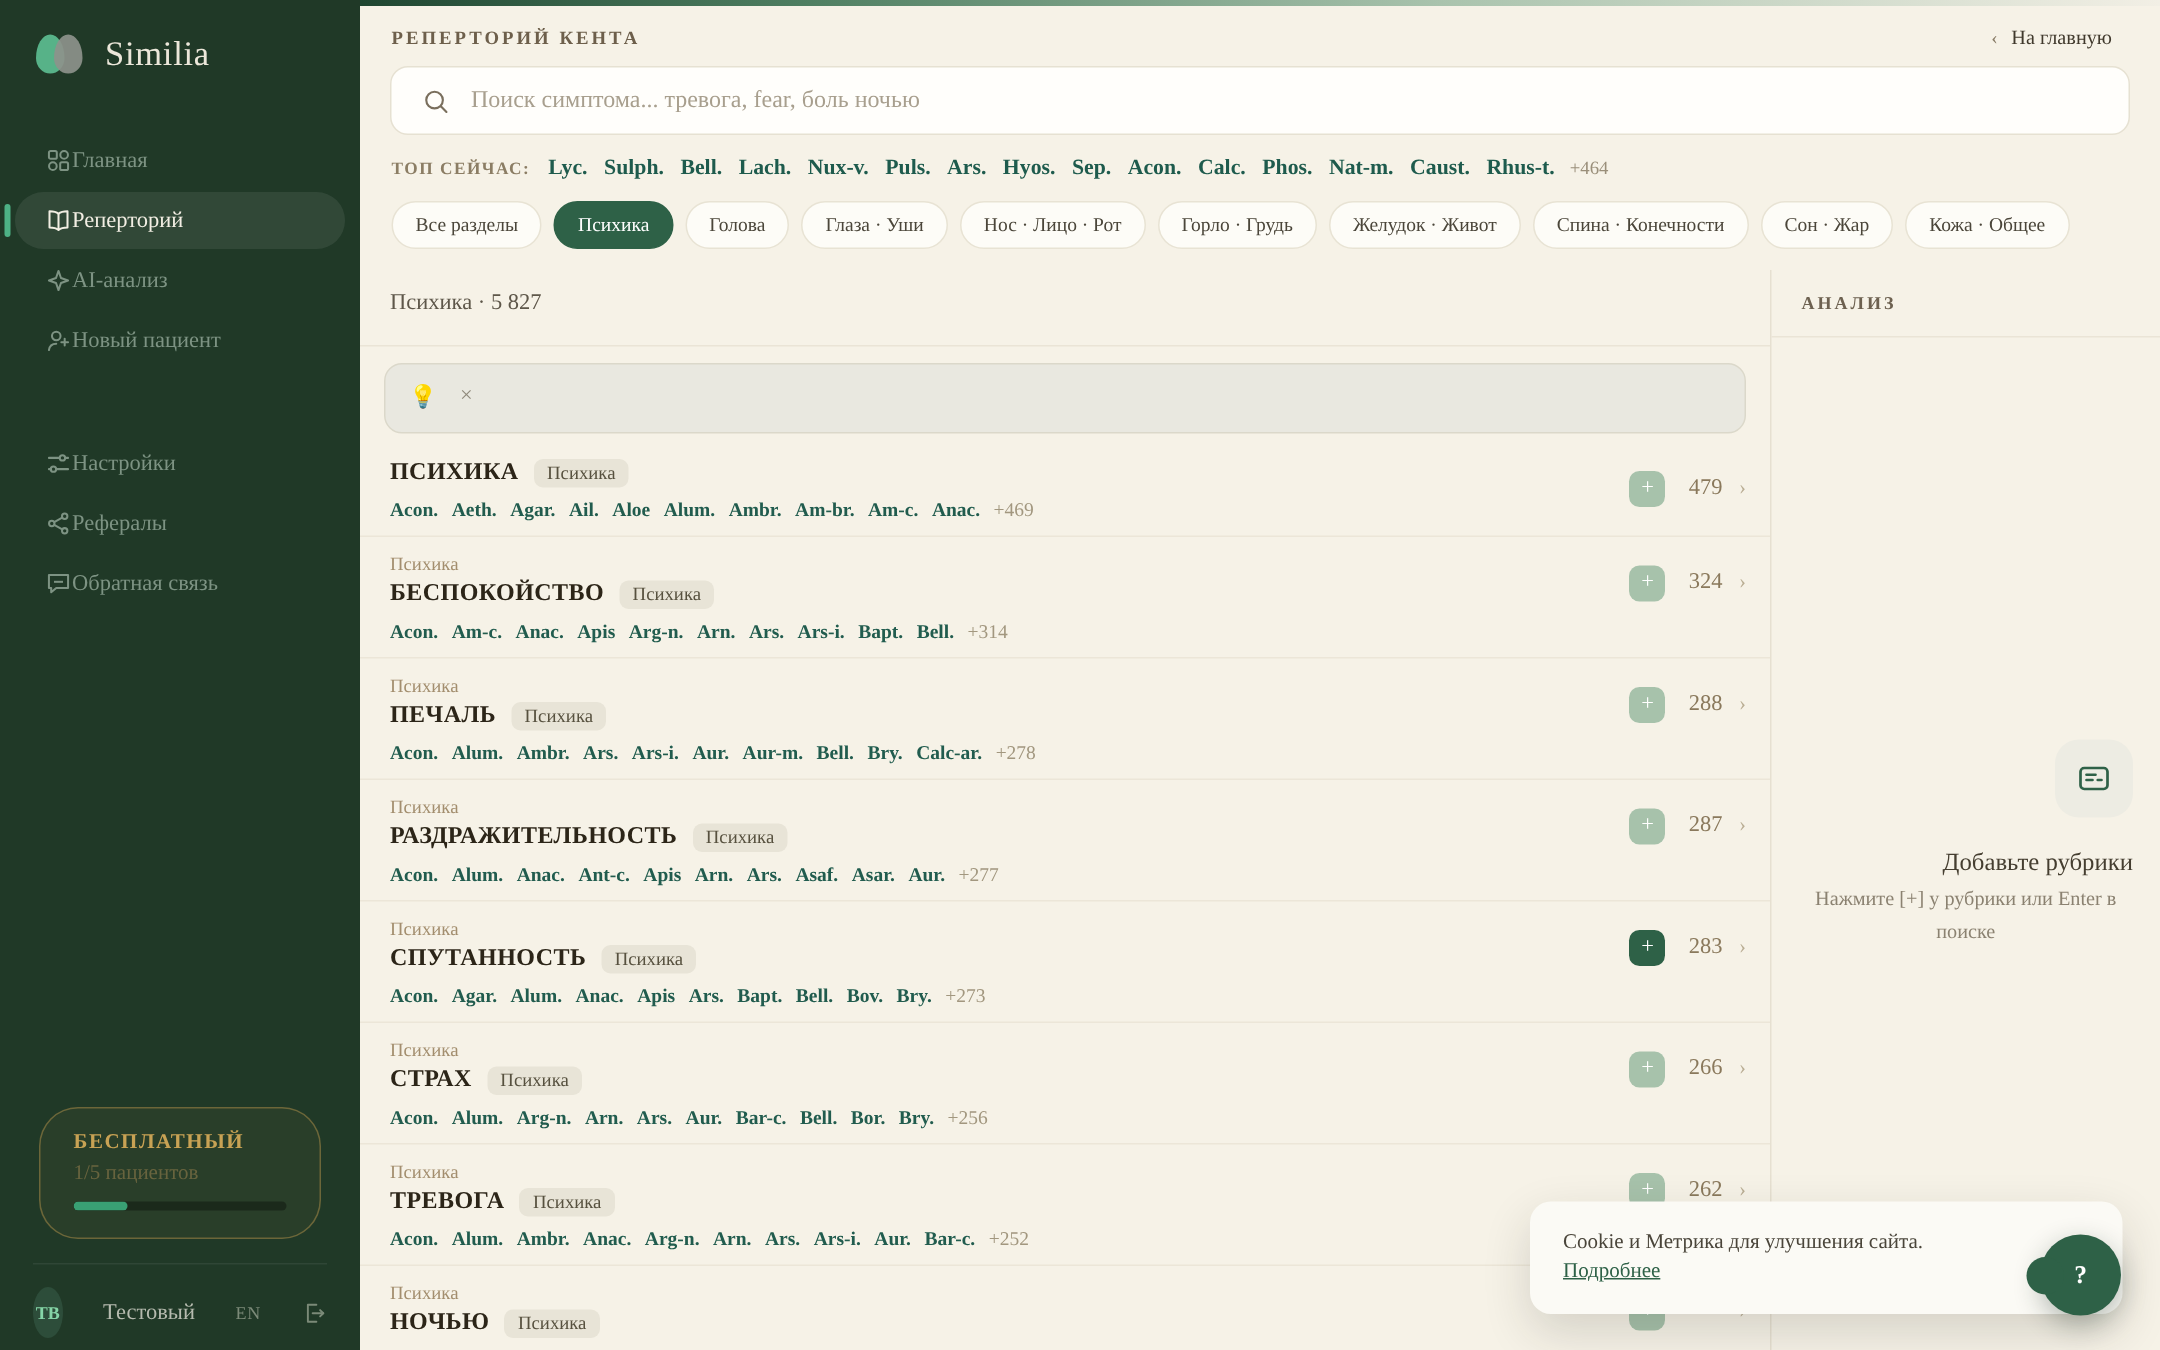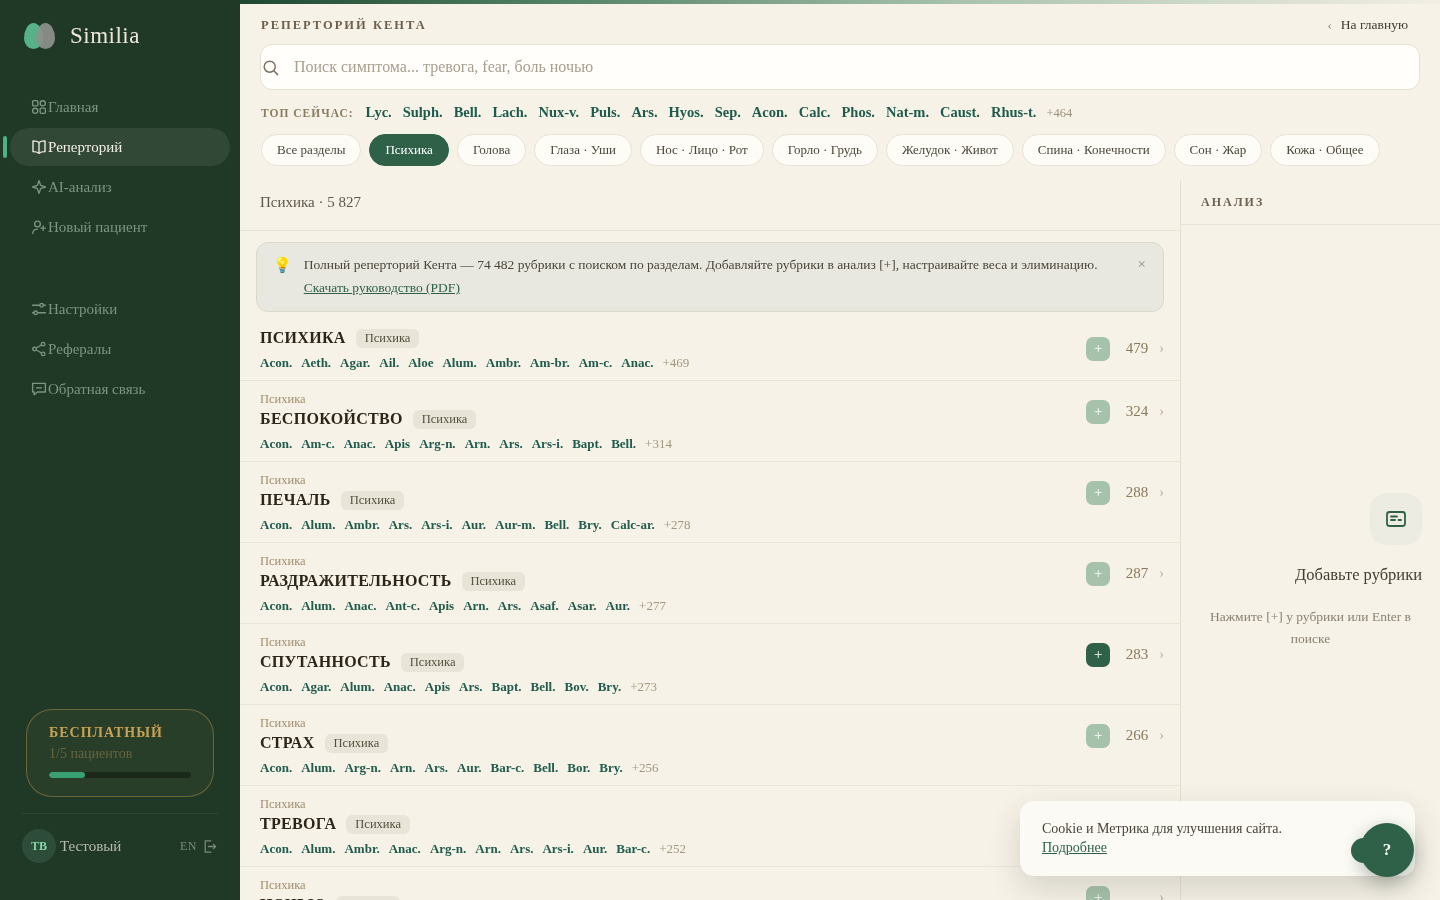--- a/index.html
+++ b/index.html
@@ -36,40 +36,40 @@
   .nav-icon svg { width:18px; height:18px; }
   .plan-card {
     margin:auto 26px 16px; border:1px solid rgba(190,152,78,.45);
     background:rgba(190,152,78,.06); border-radius:26px; padding:15px 22px 18px;
   }
   .plan-name { color:#c8a254; font-weight:bold; font-size:14px; letter-spacing:1px; }
   .plan-usage { color:rgba(168,138,84,.5); font-size:14px; margin-top:5px; }
   .plan-bar { height:6px; border-radius:3px; background:rgba(0,0,0,.33); margin-top:10px; overflow:hidden; }
   .plan-fill { height:100%; background:#39a074; border-radius:3px; }
   .side-divider { height:1px; background:rgba(255,255,255,.07); margin:0 22px; }
-  .user-row { display:flex; align-items:center; gap:4px; padding:15px 22px 37px; }
+  .user-row { display:flex; align-items:center; gap:27px; padding:15px 22px 8px; }
   .avatar {
     width:34px; height:34px; border-radius:50%; background:#2d4d3a; color:#85d5a7;
     font-size:12px; font-weight:bold; display:flex; align-items:center; justify-content:center;
   }
   .user-name { color:#b6bbaf; font-size:15px; flex:1; }
   .lang { color:#7b8a78; font-size:12px; letter-spacing:.5px; cursor:pointer; }
   .logout { width:17px; height:17px; color:#7b8a78; cursor:pointer; }
   .logout svg { width:17px; height:17px; }
 
   
   .main { flex:1; min-width:0; display:flex; flex-direction:column; position:relative; }
   .grad { height:4px; background:linear-gradient(90deg,#1f4631 0%,#4f7f62 25%,#a9c3ad 60%,#f2efe5 100%); }
   .main-header { display:flex; align-items:center; justify-content:space-between; padding:13px 32px 2px 21px; }
   .page-title { font-size:12.5px; letter-spacing:2px; color:#6d5f4b; font-weight:bold; }
   .back-link { font-size:13.5px; color:#40392c; display:flex; align-items:center; gap:9px; cursor:pointer; }
   .back-chev { color:#8a7d68; font-size:13px; }
   .search-box {
     margin:9px 20px 0; height:46px; background:#fffefb; border:1px solid #e6e1d2;
-    border-radius:12px; display:flex; align-items:center; padding:0 0; gap:12px;
+    border-radius:12px; display:flex; align-items:center; padding:0 20px; gap:12px;
   }
   .search-box svg { width:19px; height:19px; color:#7a6f5d; flex-shrink:0; }
   .search-input { border:none; outline:none; background:transparent; flex:1; font-size:16px; color:#3c362b; font-family:inherit; }
   .search-input::placeholder { color:#a89f8e; }
   .top-row { display:flex; align-items:baseline; padding:14px 20px 0 21px; }
   .top-label { font-size:11.5px; letter-spacing:1px; color:#8b7d64; font-weight:bold; margin-right:12px; white-space:nowrap; }
   .top-remedies { display:flex; gap:11px; align-items:baseline; flex-wrap:nowrap; }
   .top-remedy { font-size:14.5px; font-weight:bold; color:#1e5b4d; cursor:pointer; white-space:nowrap; }
   .top-more { font-size:12.5px; color:#9a8f7a; margin-left:10px; cursor:pointer; }
   .chips-row { display:flex; gap:8px; padding:13px 20px 14px 21px; }
@@ -115,21 +115,21 @@
   
   .analysis { width:260px; flex-shrink:0; border-left:1px solid #e6e0d1; display:flex; flex-direction:column; }
   .analysis-head { padding:15px 20px 14px; font-size:12px; letter-spacing:2px; color:#6d6150; font-weight:bold; border-bottom:1px solid #eae4d6; }
   .empty { display:flex; flex-direction:column; align-items:flex-end; text-align:center; padding:268px 18px 0; }
   .empty-icon {
     width:52px; height:52px; border-radius:16px; background:#edece3; color:#2e6147;
     display:flex; align-items:center; justify-content:center;
   }
   .empty-icon svg { width:24px; height:24px; }
   .empty-title { margin-top:20px; font-size:16.5px; color:#453e30; }
-  .empty-sub { margin-top:21px; font-size:13.5px; color:#8b8271; line-height:1.65; max-width:228px; }
+  .empty-sub { margin-top:3px; font-size:13.5px; color:#8b8271; line-height:1.65; max-width:228px; }
 
   
   .cookie {
     position:fixed; right:25px; bottom:24px; width:395px; background:#fbfaf5; border-radius:14px;
     box-shadow:0 12px 32px rgba(40,40,30,.16); padding:18px 68px 18px 22px;
     font-size:14px; color:#4a453a; z-index:40; line-height:1.4;
   }
   .cookie-link { color:#2e6147; text-decoration:underline; cursor:pointer; }
   .help-btn {
     position:fixed; right:26px; bottom:23px; width:54px; height:54px; border-radius:50%;
@@ -305,21 +305,20 @@
         <div class="chip">Кожа · Общее</div>
       </div>
 
     <div class="content">
 
       <div class="list-col">
         <div class="section-head">Психика · 5 827</div>
 
         <div class="banner">
           <span class="banner-bulb">💡</span>
-          <span class="banner-text"><span>Полный реперторий Кента — 74 482 рубрики с поиском по разделам. Добавляйте рубрики в анализ [+], настраивайте веса и элиминацию. </span><span class="banner-link">Скачать руководство (PDF)</span></span>
           <span class="banner-close">×</span>
         </div>
 
         <div id="rows">
   <div class="rubric-row">
     <div class="row-main">
 
       <div class="title-line">
         <span class="rubric-title">ПСИХИКА</span>
         <span class="rubric-chip">Психика</span>

